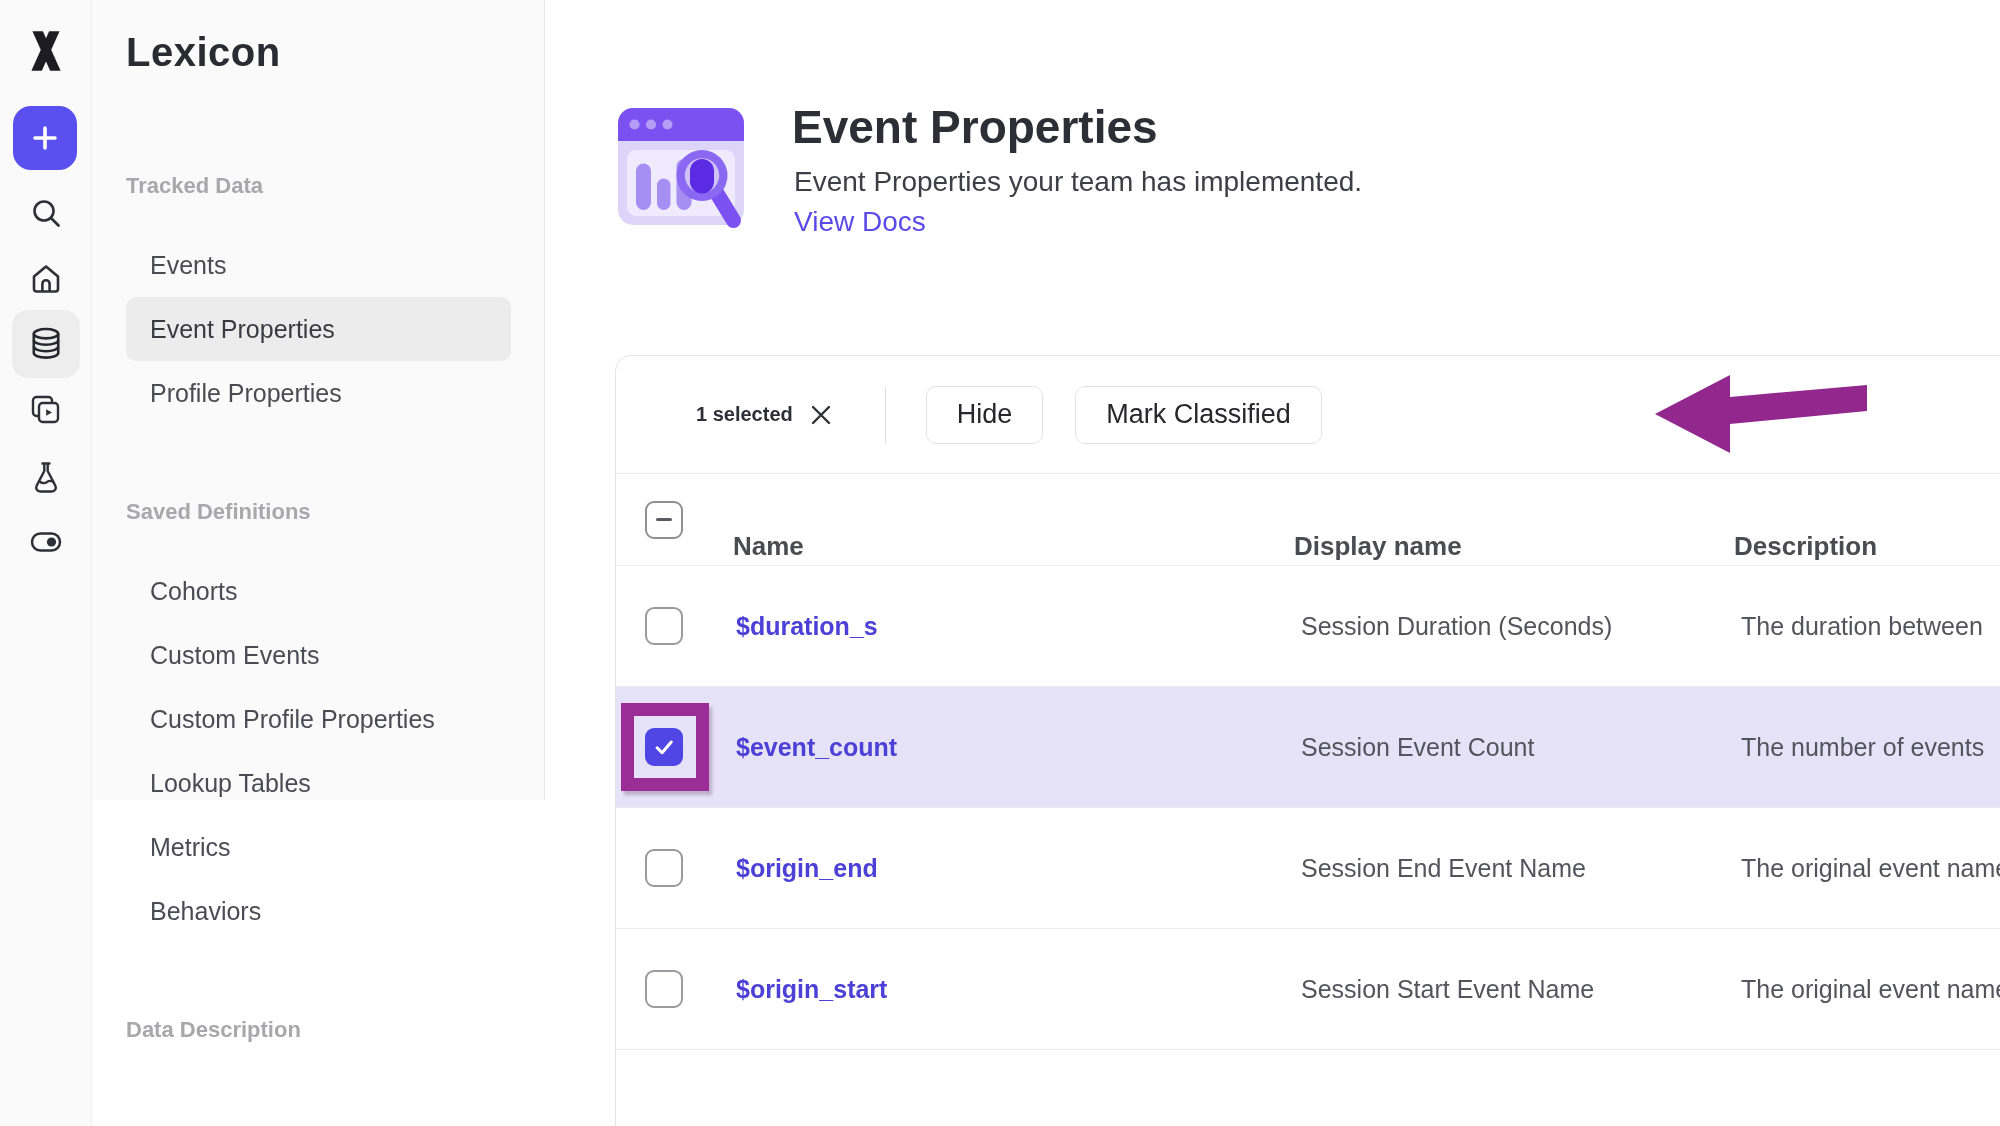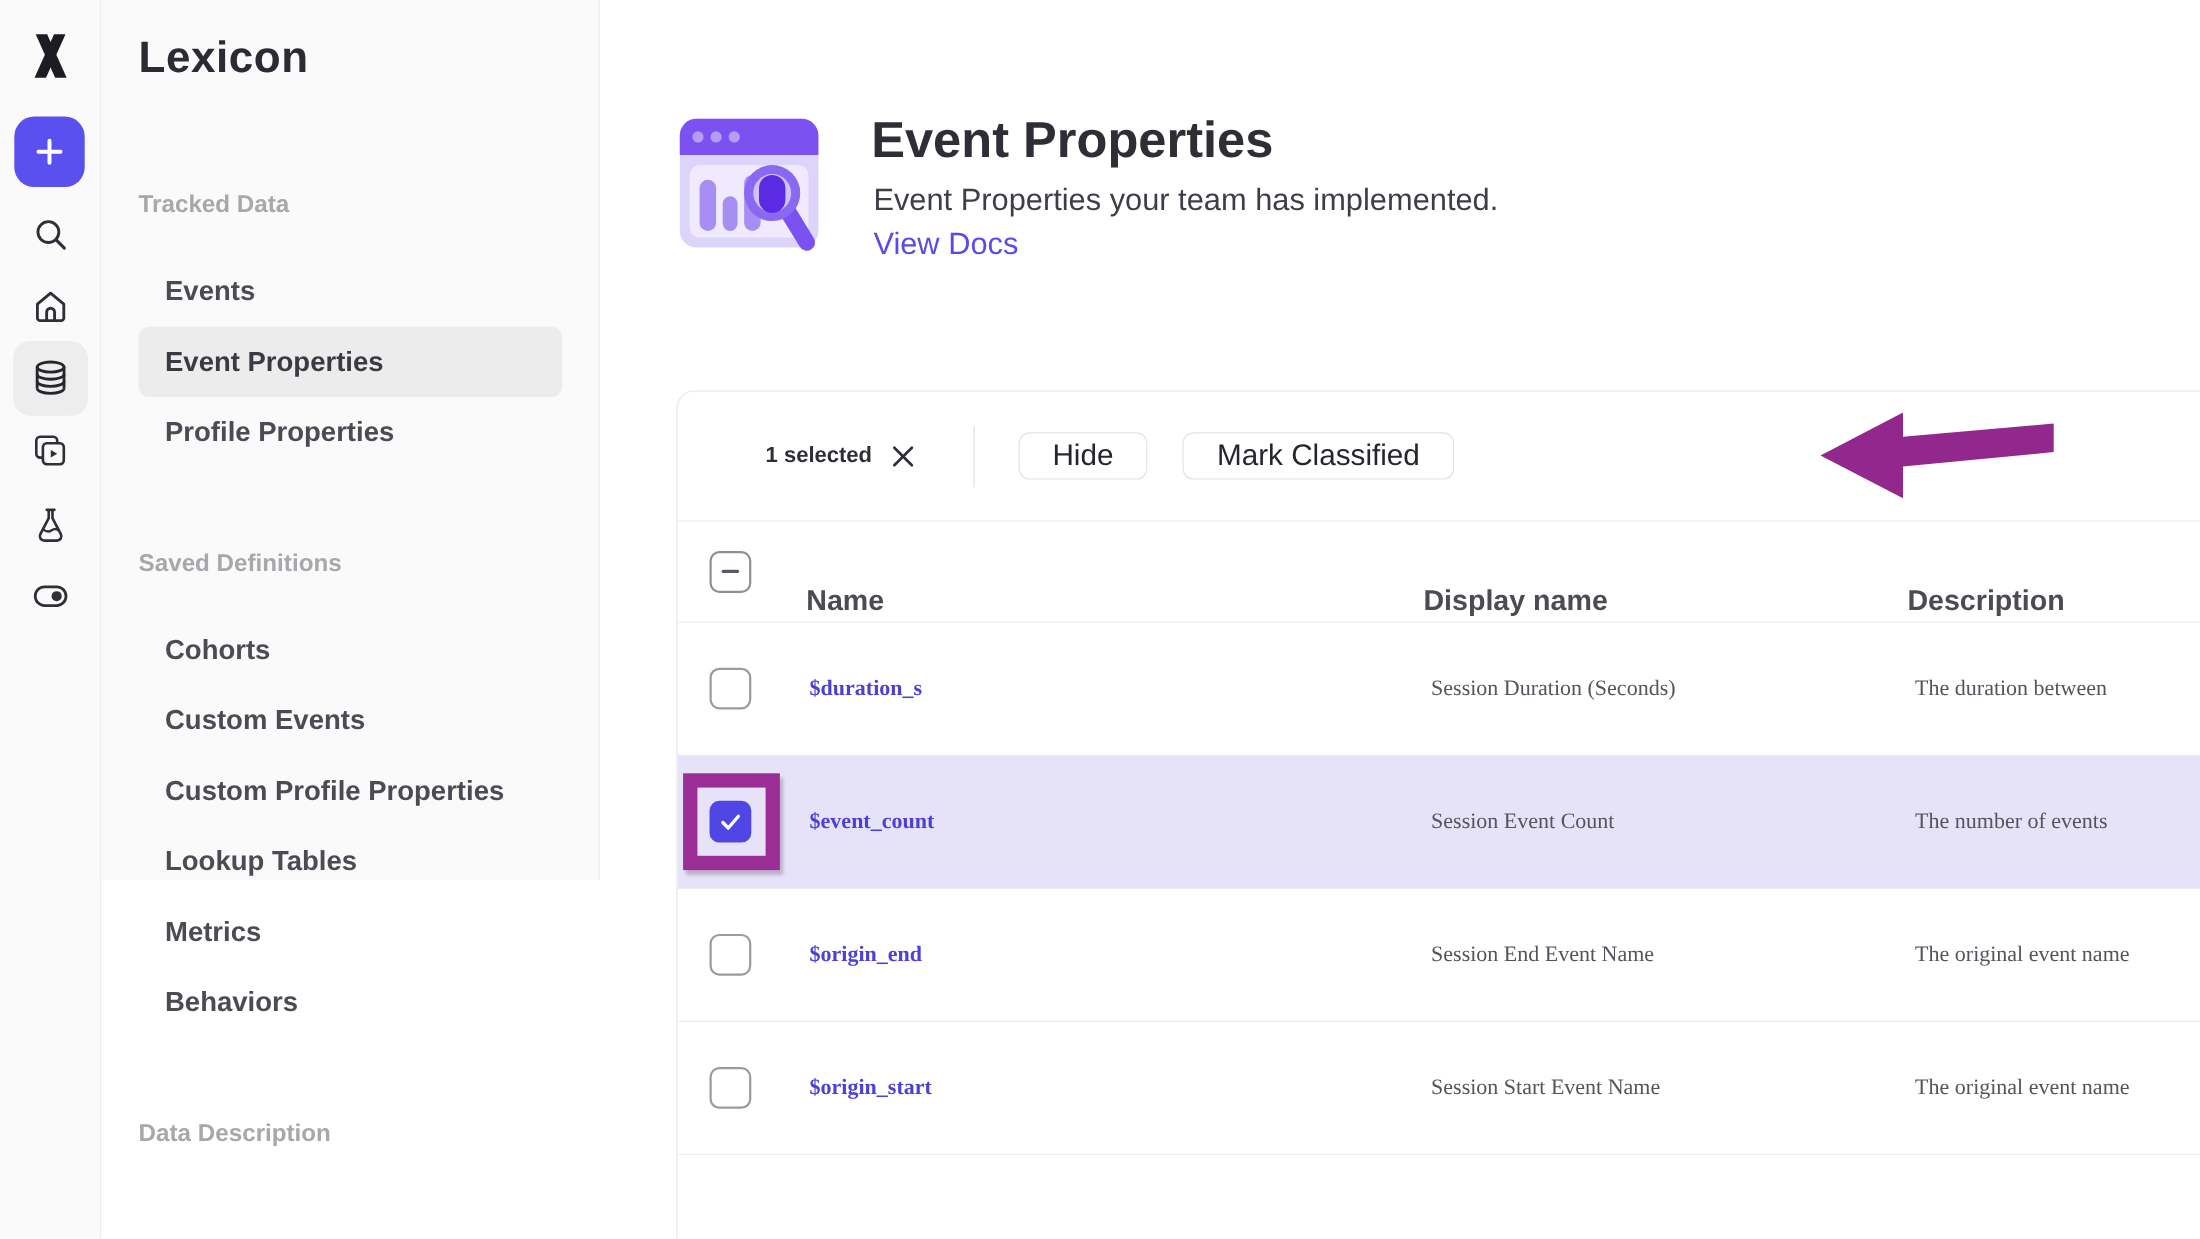--- a/index.html
+++ b/index.html
@@ -27,21 +27,21 @@
   }
   
   .sidebar {
     position:absolute; left:92px; top:0; width:453px; height:800px;
     background:#fafafa; border-right:1px solid #e7e7e9; padding-left:34px; z-index:4;
   }
   .sidebar h1 { font-size:40px; font-weight:700; color:#2b2b33; margin-top:30px; letter-spacing:.5px; }
   .section-label { height:54px; display:flex; align-items:center; font-size:22px; font-weight:700; color:#a7a7ac; }
   .section-label.first { margin-top:84px; }
   .section-label.later { margin-top:60px; }
-  .side-items { margin-top:20px;font-weight:bold; }
+  .side-items { margin-top:20px; }
   .side-item {
     height:64px; display:flex; align-items:center; font-size:25px; color:#4b4b53;
     padding-left:24px; margin-right:33px; border-radius:10px; cursor:pointer;
   }
   .side-item.active { background:#ececec; color:#3a3a42; }
   
   .main { position:absolute; left:545px; top:0; width:1455px; height:1126px; background:#fff; }
   .page-icon { position:absolute; left:64px; top:93px; width:144px; height:144px; }
   .page-title { position:absolute; left:247px; top:100px; font-size:46px; font-weight:700; color:#2e2e36; }
   .page-sub   { position:absolute; left:249px; top:166px; font-size:28px; color:#3e3e46; }
@@ -52,29 +52,29 @@
     background:#fff; border:1.5px solid #e5e5e7; border-radius:16px; overflow:hidden;
   }
   .toolbar {
     height:118px; border-bottom:1px solid #ececec;
     display:flex; align-items:center; padding-left:80px;
   }
   .sel-label { font-size:20px; font-weight:700; color:#2e2e36; }
   .close-x { width:24px; height:24px; margin-left:16px; cursor:pointer; color:#2f2f37; }
   .tb-divider { width:1px; height:56px; background:#dedee0; margin:0 40px 0 52px; }
   .tb-btn {
-    height:43px; padding:0 30px; margin-left:32px; background:#fff;
+    height:58px; padding:0 30px; margin-left:32px; background:#fff;
     border:1.5px solid #e2e2e4; border-radius:10px;
     font-family:"Liberation Sans",sans-serif; font-size:27px; font-weight:500; color:#26262c; cursor:pointer;
   }
   .thead { position:relative; height:92px; border-bottom:1px solid #ececec; }
   .th { position:absolute; top:50%; transform:translateY(-50%); font-size:26px; font-weight:700; color:#4b4b52;margin-top:26px; }
   .trow { position:relative; height:121px; border-bottom:1px solid #ececec; }
   .trow.hl { background:#e6e3f8; }
-  .cell { position:absolute; top:50%; transform:translateY(-50%); font-size:20px; white-space:nowrap;font-family:Liberation Serif, serif; }
+  .cell { position:absolute; top:50%; transform:translateY(-50%); font-size:25px; white-space:nowrap; }
   .cell.name { font-weight:700; color:#4c40d6; cursor:pointer; }
   .cell.gray { color:#54545c; }
   .cbx {
     position:absolute; left:29px; top:50%; transform:translateY(-50%);
     width:38px; height:38px; background:#fff; border:2px solid #9a9aa0; border-radius:9px; cursor:pointer;
   }
   .cbx.head { border-color:#8f8f96; display:flex; align-items:center; justify-content:center; }
   .cbx.head::after { content:""; width:16px; height:3px; background:#5a5a62; border-radius:2px; }
   .cbx.checked { background:#4f46e5; border-color:#4f46e5; display:flex; align-items:center; justify-content:center; }
   .annot-box {

